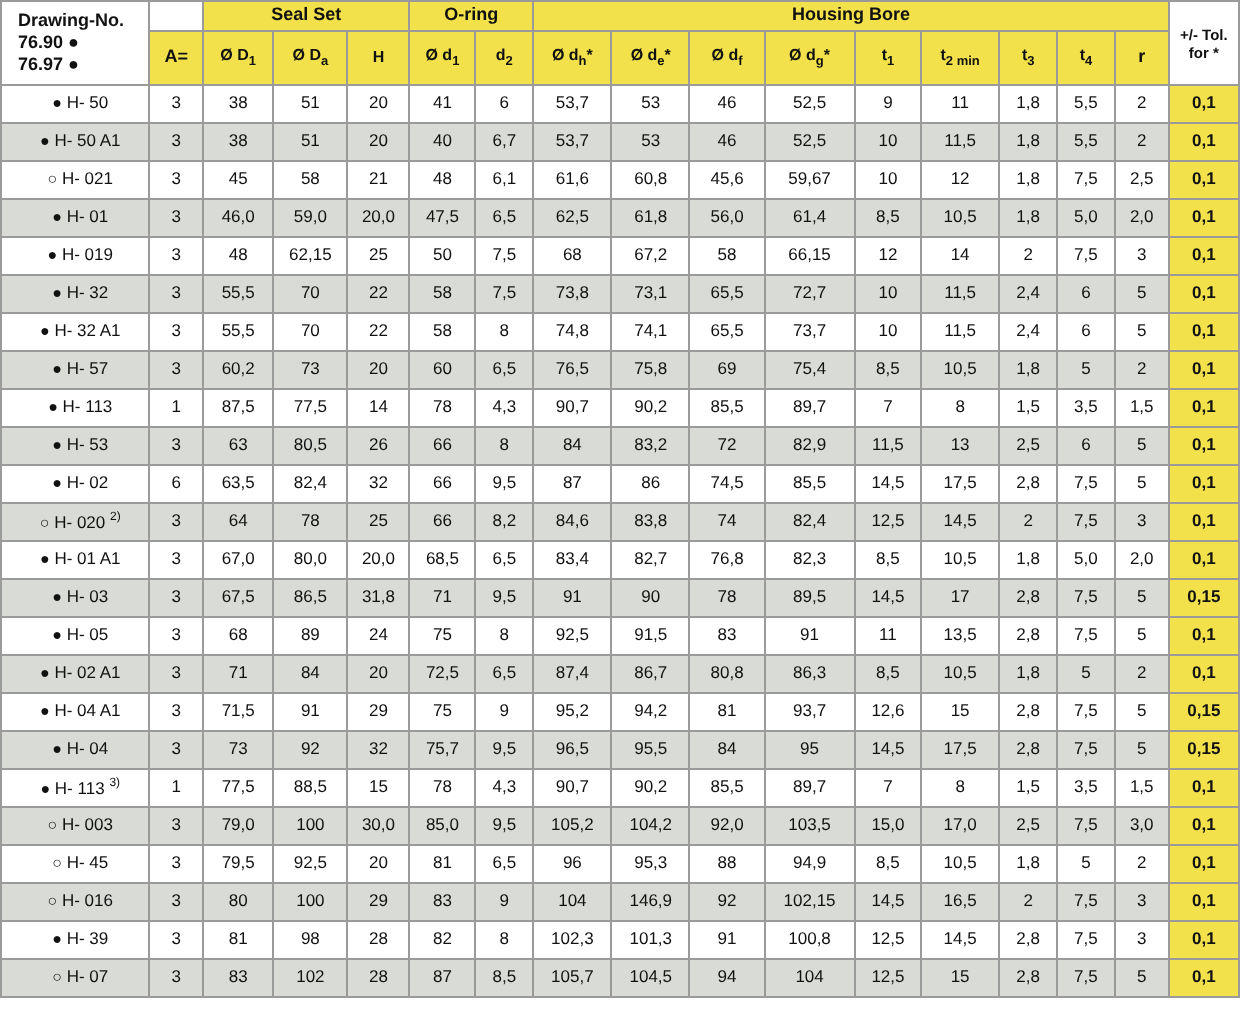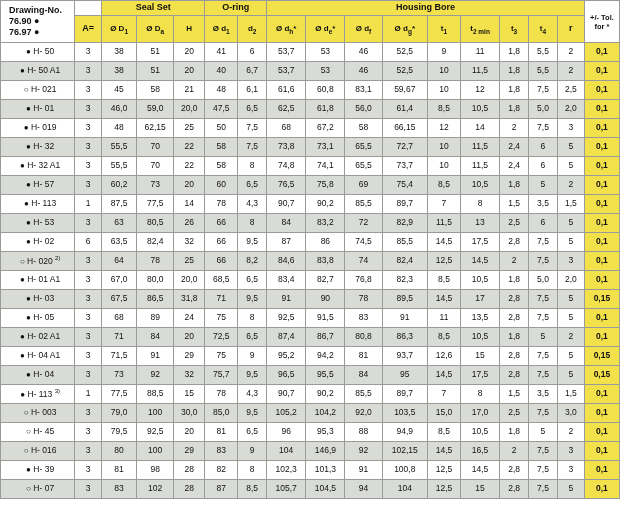--- a/index.html
+++ b/index.html
@@ -178,21 +178,21 @@
       <tr class="plain">
         <td class="name"><span class="dot">○</span>&nbsp;<span>H- 021</span></td>
         <td>3</td>
         <td>45</td>
         <td>58</td>
         <td>21</td>
         <td>48</td>
         <td>6,1</td>
         <td>61,6</td>
         <td>60,8</td>
-        <td>83,1</td>
+        <td>45,6</td>
         <td>59,67</td>
         <td>10</td>
         <td>12</td>
         <td>1,8</td>
         <td>7,5</td>
         <td>2,5</td>
         <td class="yellow">0,1</td>
       </tr>
       <tr class="shade">
         <td class="name"><span class="dot">●</span>&nbsp;<span>H- 01</span></td>

